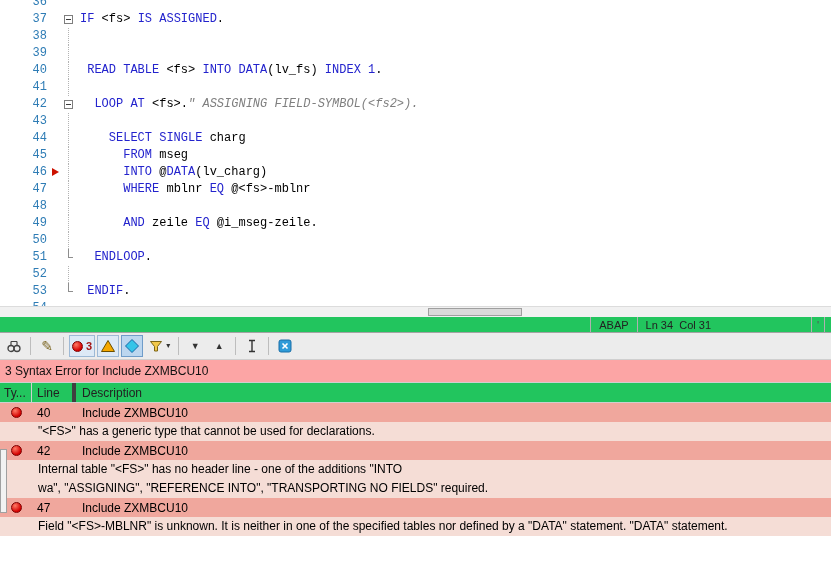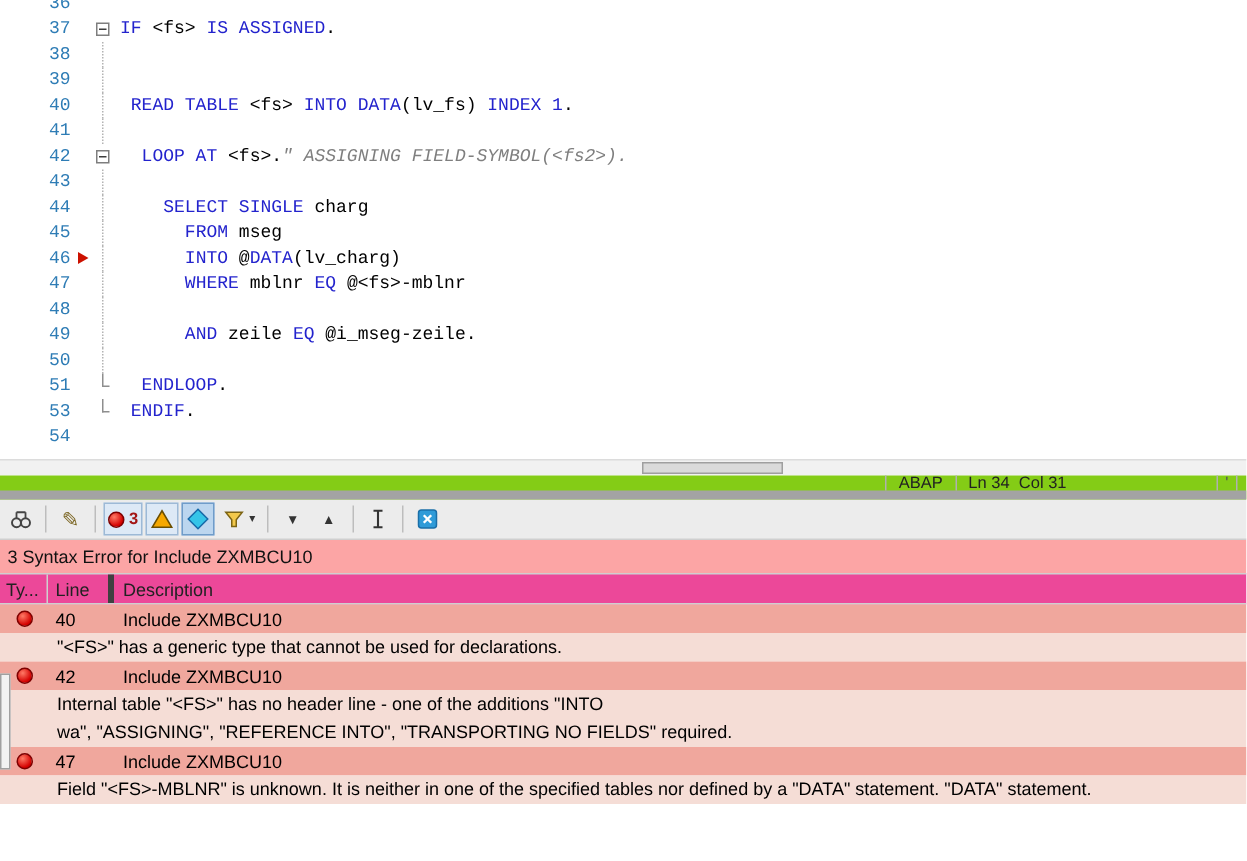--- a/index.html
+++ b/index.html
@@ -23,42 +23,42 @@
     border-left:1px solid #8e8e8e;border-bottom:1px solid #8e8e8e}
   .code{padding-left:4px}
   .tok-kw{color:var(--keyword,#2323cd)}
   .tok-id{color:#000}
   .tok-cm{color:var(--comment,#7f7f7f);font-style:italic}
   .tok-nm{color:var(--number,#2323cd)}
 
   
   .hscroll{height:11px;background:#f1f1f1;border-top:1px solid #dcdcdc;position:relative}
   .hscroll-thumb{position:absolute;top:1px;left:428px;width:94px;height:8px;background:#dadada;border:1px solid #9f9f9f}
-  .statusbar{height:16px;background:#84cc16;border-bottom:6px solid #a3a3a3;display:flex;align-items:center;
+  .statusbar{height:16px;background:#22c55e;border-bottom:1px solid #a3a3a3;display:flex;align-items:center;
     font-size:11px;color:#222;position:relative}
   .status-group{margin-left:auto;margin-right:112px;display:flex;height:100%;align-items:center}
   .status-cell{border-left:1px solid #b0b0b0;padding:0 8px;white-space:pre;height:100%;display:flex;align-items:center}
   .status-mark{position:absolute;right:6px;top:0;bottom:0;display:flex;align-items:center;
     border-left:1px solid #b0b0b0;border-right:1px solid #b0b0b0;padding:0 5px;color:#555}
 
   
   .toolbar{height:27px;background:#ececec;border-bottom:1px solid #cfcfcf;display:flex;align-items:center;padding:0 3px;gap:2px}
   .tb{height:22px;min-width:22px;display:flex;align-items:center;justify-content:center;
     background:transparent;border:1px solid transparent;padding:0 2px;cursor:default}
   .tb.on{background:#dde9f6;border:1px solid #9db9d6}
   .tb.on-strong{background:#bcd6ef;border:1px solid #6f9cc9}
   .tb-sep{width:1px;height:18px;background:#bdbdbd;margin:0 3px}
   .count{color:#a31515;font-weight:bold;font-size:11px;margin-left:3px}
   .tri{font-size:9px;color:#333;line-height:1}
   .pencil{font-size:14px;color:#7a6420;line-height:1}
   .dd{font-size:8px;color:#333;margin-left:2px;line-height:1}
 
   
   .panel-title{height:22px;display:flex;align-items:center;padding-left:5px;font-size:12px;color:#111;background:#fca5a5}
-  .grid-header{height:21px;display:flex;background:#ec4899;border-top:1px solid #cfcfcf;border-bottom:1px solid #cfcfcf;
+  .grid-header{height:21px;display:flex;background:#22c55e;border-top:1px solid #cfcfcf;border-bottom:1px solid #cfcfcf;
     font-size:12px;color:#222;align-items:stretch}
   .h-ty{width:32px;padding-left:4px;border-right:1px solid #cfcfcf;display:flex;align-items:center;overflow:hidden;white-space:nowrap}
   .h-line{width:44px;padding-left:5px;border-right:4px solid #404040;display:flex;align-items:center}
   .h-desc{flex:1;padding-left:6px;display:flex;align-items:center}
   .r-row{font-size:12px;color:#000;width:831px}
   .r-error{display:flex;align-items:center;height:19px;background:var(--error-row-bg,#f0a79d)}
   .c-ty{width:32px;display:flex;justify-content:center;align-items:center}
   .c-line{width:44px;padding-left:5px}
   .c-desc{flex:1;padding-left:6px}
   .r-detail{background:var(--detail-row-bg,#f5ddd6)}
@@ -84,20 +84,21 @@
         <div class="code-line"><span class="ln">42</span><span class="mkcol"></span><span class="fd"><span class="foldbox"></span></span><span class="code"><span class="tok-id">  </span><span class="tok-kw">LOOP AT </span><span class="tok-id">&lt;fs&gt;.</span><span class="tok-cm">" ASSIGNING FIELD-SYMBOL(&lt;fs2&gt;).</span></span></div>
         <div class="code-line"><span class="ln">43</span><span class="mkcol"></span><span class="fd guide-v"></span><span class="code"></span></div>
         <div class="code-line"><span class="ln">44</span><span class="mkcol"></span><span class="fd guide-v"></span><span class="code"><span class="tok-id">    </span><span class="tok-kw">SELECT SINGLE </span><span class="tok-id">charg</span></span></div>
         <div class="code-line"><span class="ln">45</span><span class="mkcol"></span><span class="fd guide-v"></span><span class="code"><span class="tok-id">      </span><span class="tok-kw">FROM </span><span class="tok-id">mseg</span></span></div>
         <div class="code-line"><span class="ln">46</span><span class="mkcol"><span class="red-arrow"></span></span><span class="fd guide-v"></span><span class="code"><span class="tok-id">      </span><span class="tok-kw">INTO </span><span class="tok-id">@</span><span class="tok-kw">DATA</span><span class="tok-id">(lv_charg)</span></span></div>
         <div class="code-line"><span class="ln">47</span><span class="mkcol"></span><span class="fd guide-v"></span><span class="code"><span class="tok-id">      </span><span class="tok-kw">WHERE </span><span class="tok-id">mblnr </span><span class="tok-kw">EQ </span><span class="tok-id">@&lt;fs&gt;-mblnr</span></span></div>
         <div class="code-line"><span class="ln">48</span><span class="mkcol"></span><span class="fd guide-v"></span></div>
         <div class="code-line"><span class="ln">49</span><span class="mkcol"></span><span class="fd guide-v"></span><span class="code"><span class="tok-id">      </span><span class="tok-kw">AND </span><span class="tok-id">zeile </span><span class="tok-kw">EQ </span><span class="tok-id">@i_mseg-zeile.</span></span></div>
         <div class="code-line"><span class="ln">50</span><span class="mkcol"></span><span class="fd guide-v"></span><span class="code"></span></div>
         <div class="code-line"><span class="ln">51</span><span class="mkcol"></span><span class="fd"><span class="guide-end"></span></span><span class="code"><span class="tok-id">  </span><span class="tok-kw">ENDLOOP</span><span class="tok-id">.</span></span></div>
+        <div class="code-line"><span class="ln">52</span><span class="mkcol"></span><span class="fd guide-v"></span><span class="code"></span></div>
         <div class="code-line"><span class="ln">53</span><span class="mkcol"></span><span class="fd"><span class="guide-end"></span></span><span class="code"><span class="tok-id"> </span><span class="tok-kw">ENDIF</span><span class="tok-id">.</span></span></div>
         <div class="code-line"><span class="ln">54</span><span class="mkcol"></span><span class="fd"></span><span class="code"></span></div>
       </div>
   </div>
 
   <div class="hscroll">
     <div class="hscroll-thumb"></div>
   </div>
 
   <div class="statusbar">

